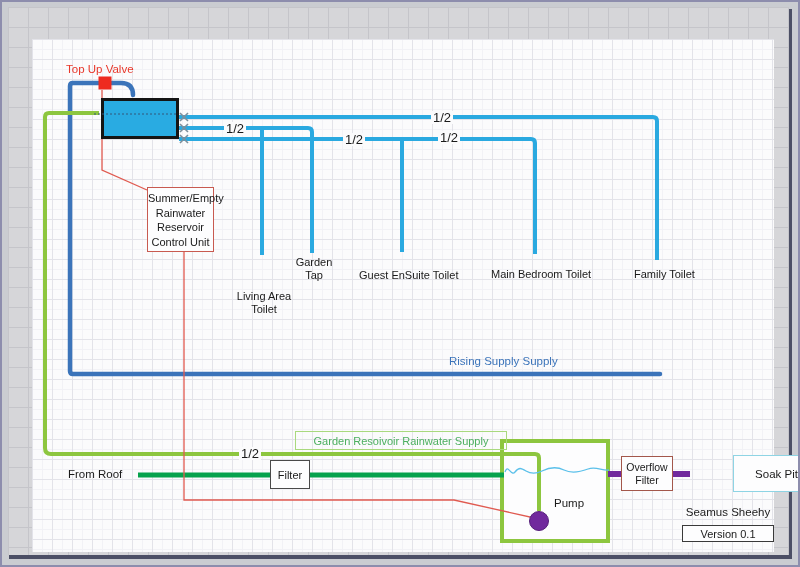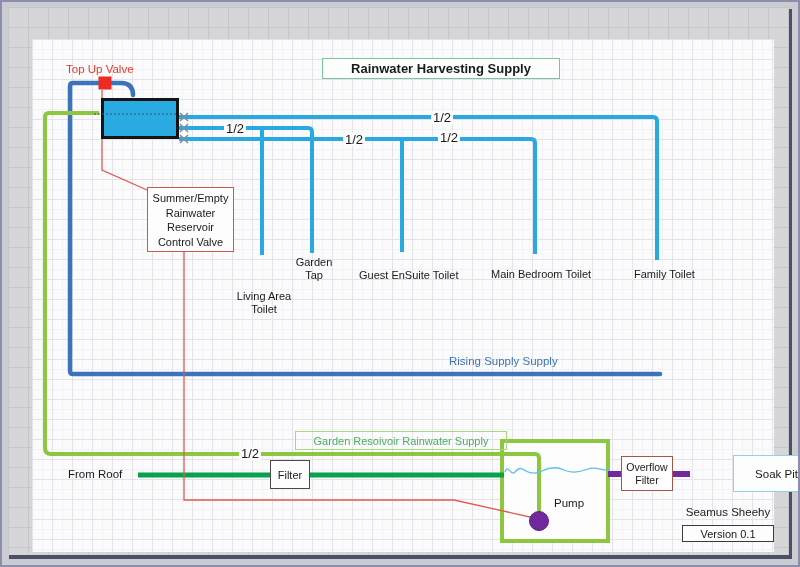--- a/index.html
+++ b/index.html
@@ -79,29 +79,26 @@
     <path d="M 503 470 C 506 461 509 475 513 470 S 519 466 524 469 S 534 472 540 469 S 554 464 562 468 S 578 470 586 467 S 600 469 607 468" fill="none" stroke="#5bc0ea" stroke-width="1.3"></path>
 
     <rect x="100.5" y="97.5" width="75" height="38" fill="#29abe2" stroke="#141414" stroke-width="3"></rect>
     <path d="M 92 112 L 174 112" stroke="#33567a" stroke-width="1" stroke-dasharray="2,2"></path>
 
     <rect x="96.5" y="74.5" width="13" height="13" fill="#ee2b20"></rect>
 
     <circle cx="537" cy="519" r="9.5" fill="#71299d" stroke="#56207a" stroke-width="1"></circle>
   </svg>
 
-  <div class="box title-box" style="left:320px;top:56px;width:238px;height:21px;">
-    <span>Rainwater Harvesting Supply</span>
-  </div>
 
-  <div class="box control-box" style="left:145px;top:185px;width:87px;height:65px;">
+  <div class="box control-box" style="left:145px;top:185px;width:67px;height:65px;">
     <div>Summer/Empty</div>
     <div>Rainwater</div>
     <div>Reservoir</div>
-    <div>Control Valve</div>
+    <div>Control Unit</div>
   </div>
 
   <div class="box filter-box" style="left:268px;top:458px;width:40px;height:29px;">
     <span>Filter</span>
   </div>
 
   <div class="box garden-box" style="left:293px;top:429px;width:212px;height:19px;">
     <span>Garden Resoivoir Rainwater Supply</span>
   </div>
 

